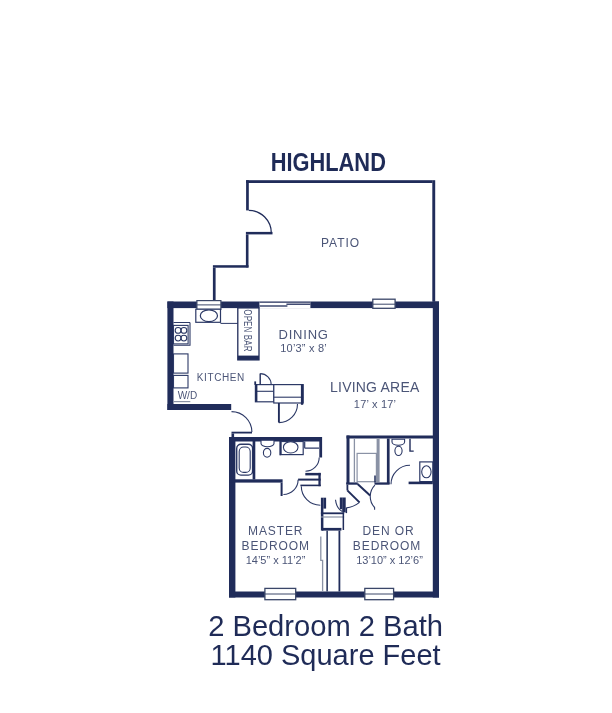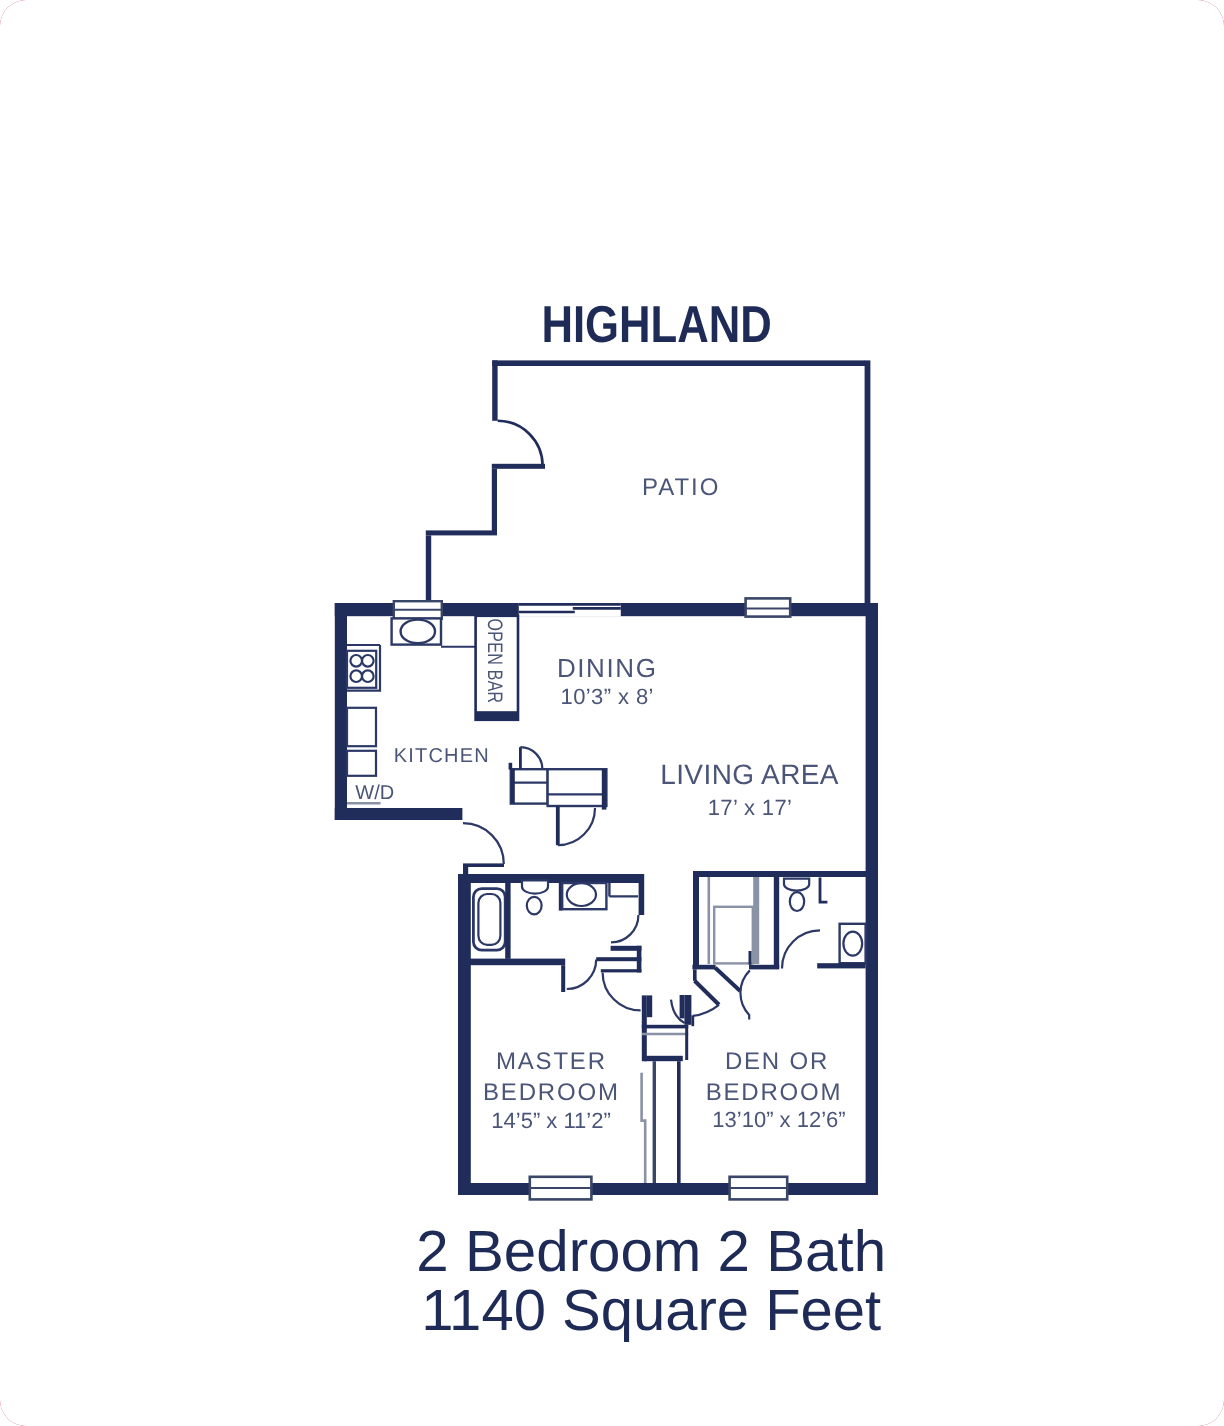--- a/index.html
+++ b/index.html
@@ -1,17 +1,17 @@
 <!DOCTYPE html>
 <html><head>
 <meta charset="utf-8">
 <style>
   html,body{margin:0;padding:0;background:#ffffff;}
   .page{position:relative;width:612px;height:713px;background:#be185d;overflow:hidden;
-        font-family:"Liberation Sans", sans-serif;border-radius:13px;}
+        font-family:"Liberation Sans", sans-serif;}
   svg{position:absolute;left:0;top:0;}
   text{font-family:"Liberation Sans", sans-serif;}
 </style>
 </head>
 <body>
 <div class="page">
 <svg width="612" height="713" viewBox="0 0 612 713">
 
   <rect x="0" y="0" width="612" height="713" fill="#ffffff"></rect>
 

